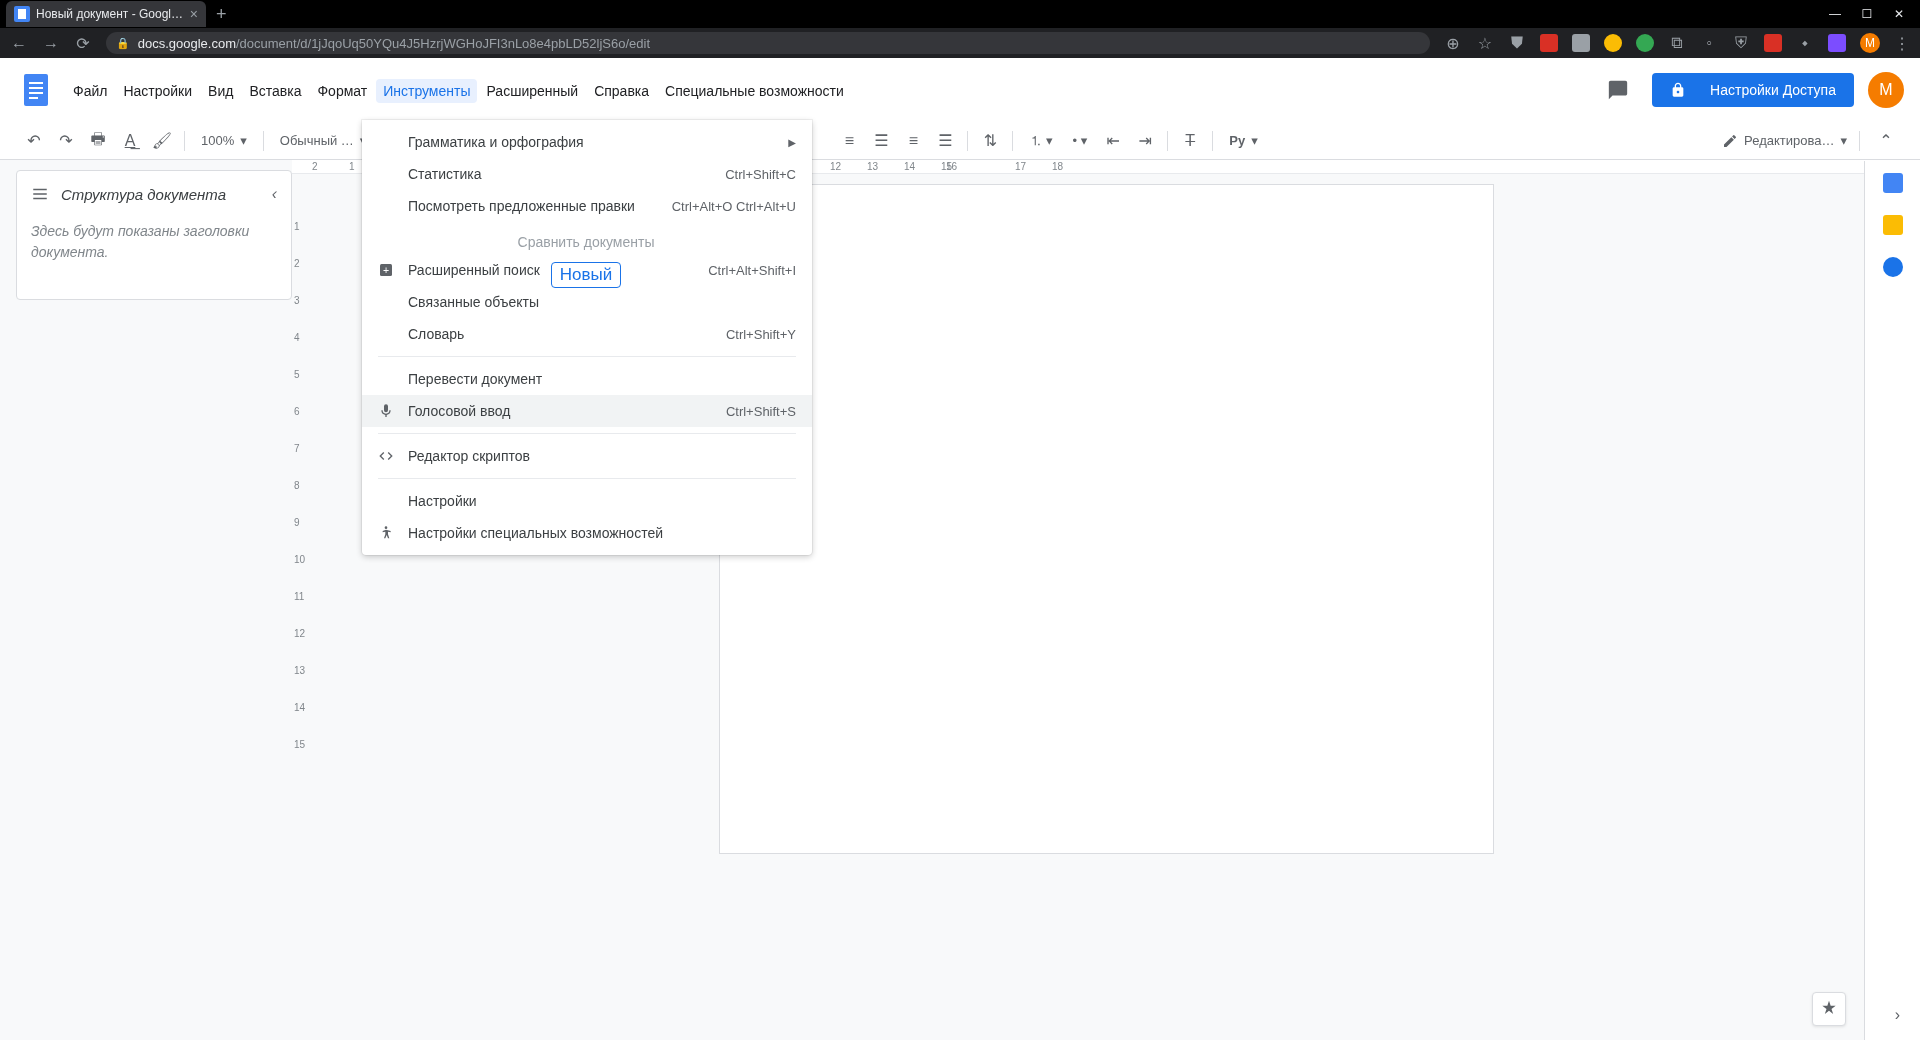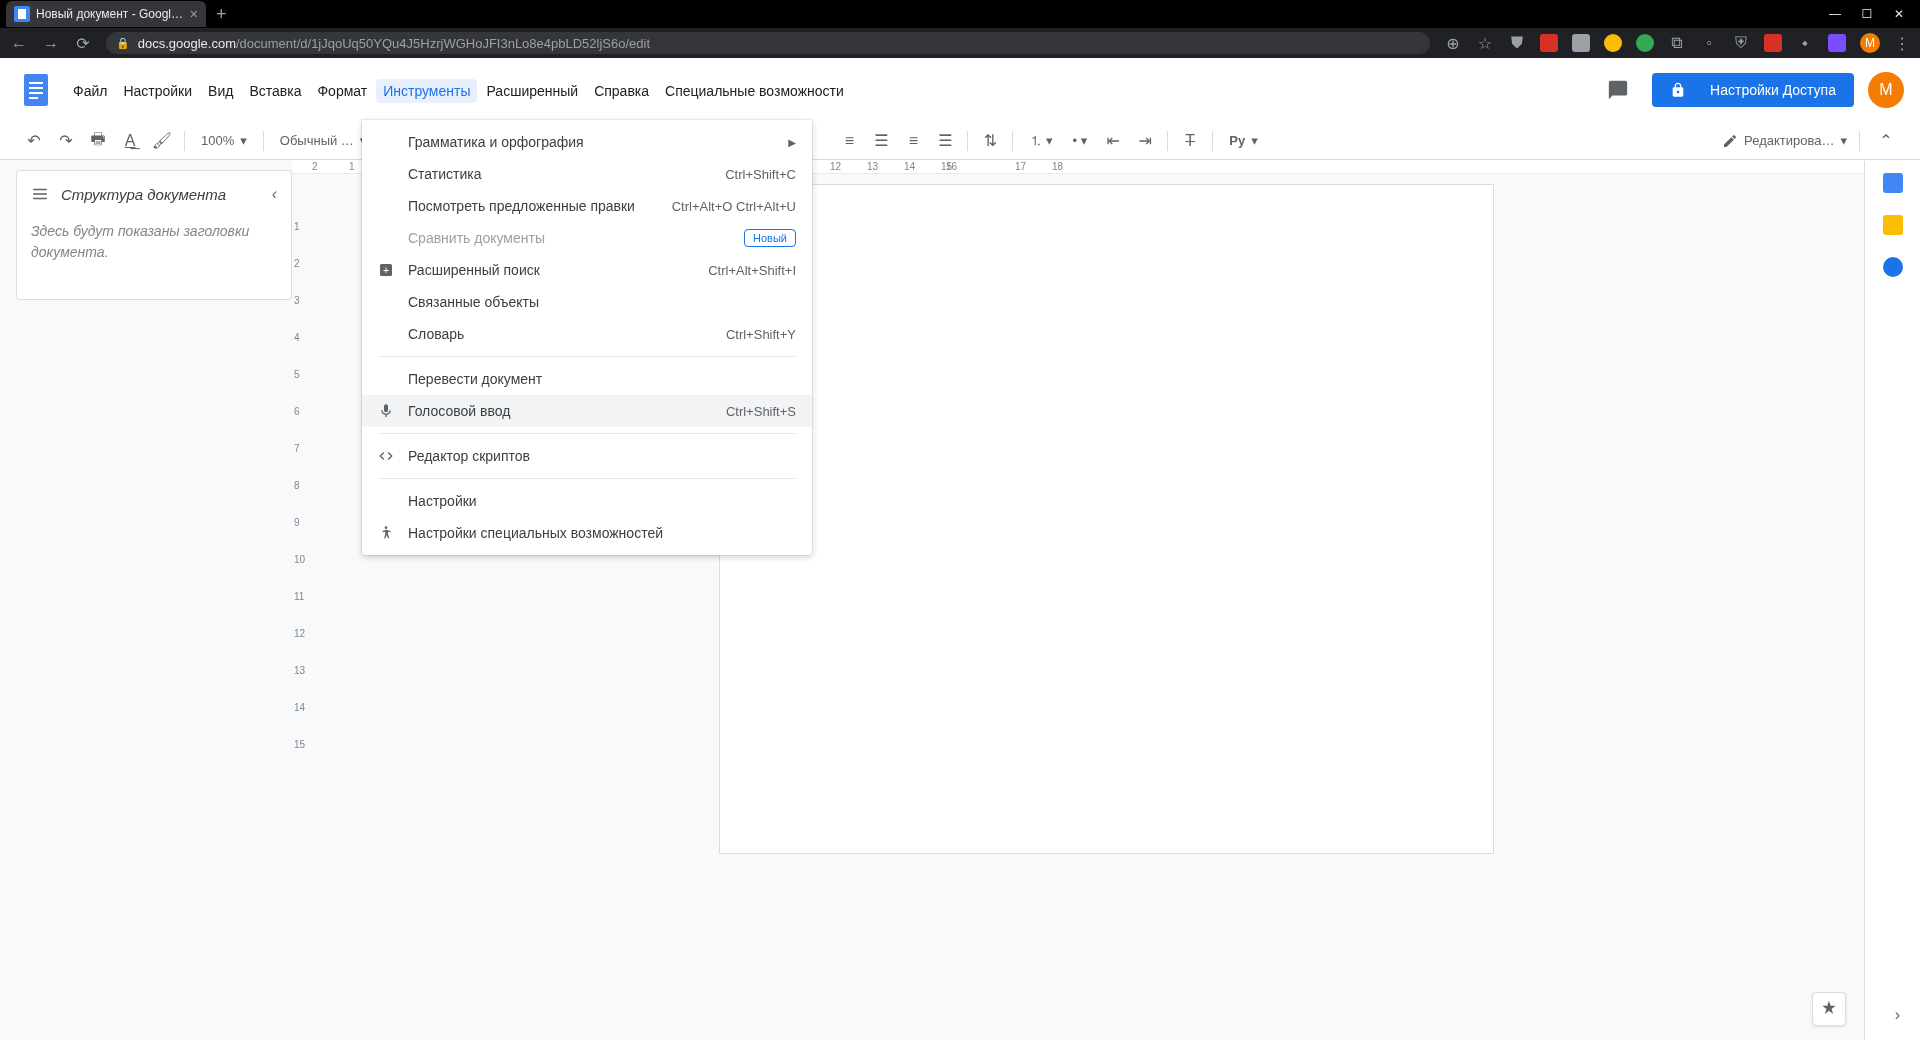--- a/index.html
+++ b/index.html
@@ -61,27 +61,27 @@
 .ruler { height: 14px; background: #fff; border-bottom: 1px solid #e8eaed; position: relative; font-size: 10px; color: #80868b; }
 .ruler-tick { position: absolute; top: 1px; }
 .page { width: 775px; background: #fff; margin: 10px auto 0; height: 670px; border: 1px solid #dadce0; }
 .vruler { position: absolute; left: 0; top: 14px; width: 14px; bottom: 0; font-size: 10px; color: #80868b; }
 .vruler-tick { position: absolute; left: 2px; }
 
 
 .dropdown { position: absolute; left: 362px; top: 120px; width: 450px; background: #fff; box-shadow: 0 2px 6px rgba(0,0,0,0.2), 0 0 0 1px rgba(0,0,0,0.05); border-radius: 0 0 4px 4px; padding: 6px 0; z-index: 100; }
 .dd-item { display: flex; align-items: center; height: 32px; padding: 0 16px 0 14px; cursor: pointer; gap: 12px; }
 .dd-item:hover, .dd-item.hover { background: #f1f3f4; }
-.dd-item.disabled { color: #9aa0a6; cursor: default; }
+.dd-item.disabled { color: #9aa0a6; cursor: default; flex-direction: column; }
 .dd-icon { width: 20px; height: 20px; display: flex; align-items: center; justify-content: center; color: #5f6368; font-size: 14px; }
 .dd-label { font-size: 14px; color: #3c4043; flex: 1; }
 .dd-item.disabled .dd-label { color: #9aa0a6; }
 .dd-shortcut { font-size: 13px; color: #5f6368; }
 .dd-arrow { color: #5f6368; font-size: 10px; }
-.dd-badge { border: 1px solid #1a73e8; color: #1a73e8; border-radius: 4px; padding: 2px 8px; font-size: 11px; }
+.dd-badge { border: 1px solid #1a73e8; color: #1a73e8; border-radius: 4px; padding: 2px 8px; font-size: 17px; }
 .dd-sep { height: 1px; background: #e8eaed; margin: 6px 16px; }
 
 
 .side-panel { position: absolute; right: 0; top: 161px; width: 56px; bottom: 0; border-left: 1px solid #dadce0; background: #fff; display: flex; flex-direction: column; align-items: center; padding-top: 12px; gap: 22px; }
 .sp-icon { width: 20px; height: 20px; border-radius: 3px; cursor: pointer; }
 .sp-expand { position: absolute; bottom: 16px; right: 20px; color: #5f6368; cursor: pointer; }
 
 .explore { position: absolute; right: 74px; bottom: 14px; width: 34px; height: 34px; background: #fff; border: 1px solid #dadce0; border-radius: 4px; display: flex; align-items: center; justify-content: center; cursor: pointer; box-shadow: 0 1px 3px rgba(0,0,0,0.1); }
 </style>
 </head>

